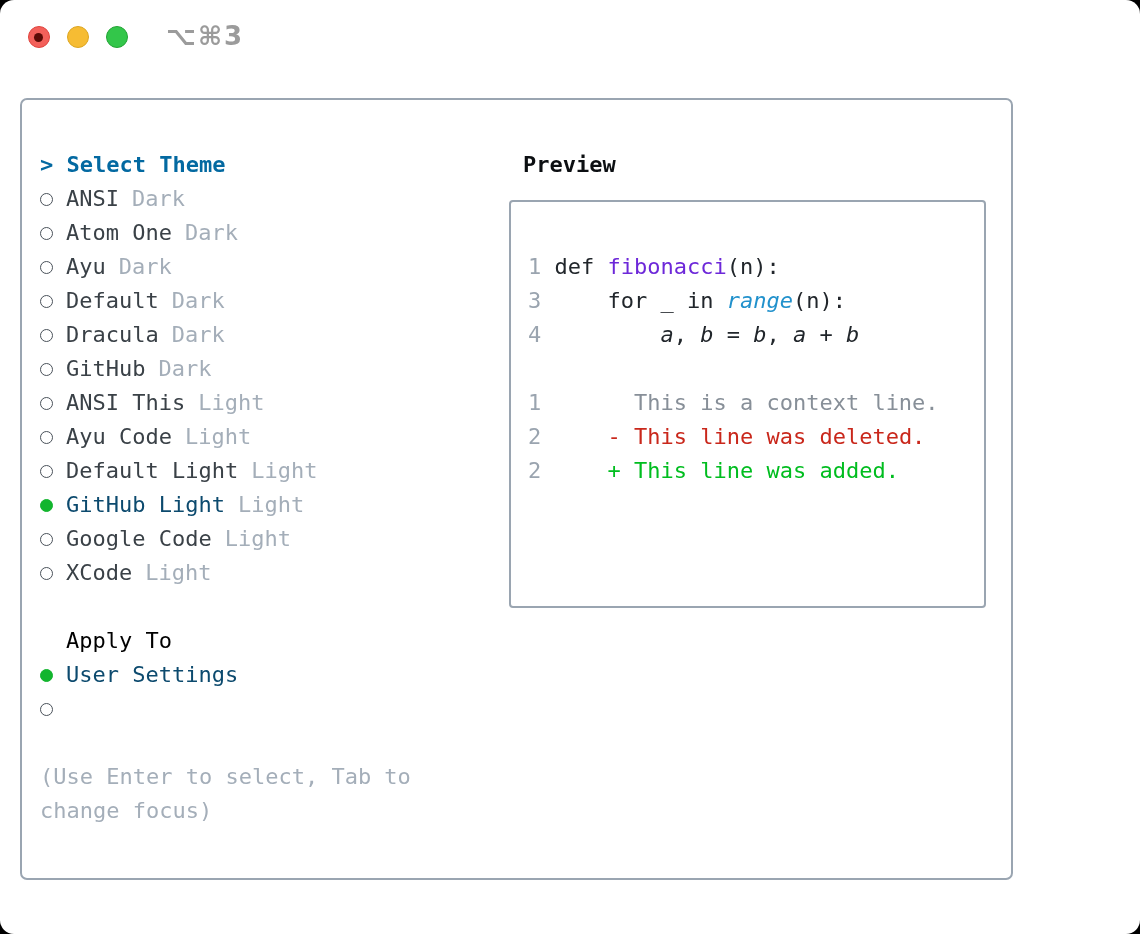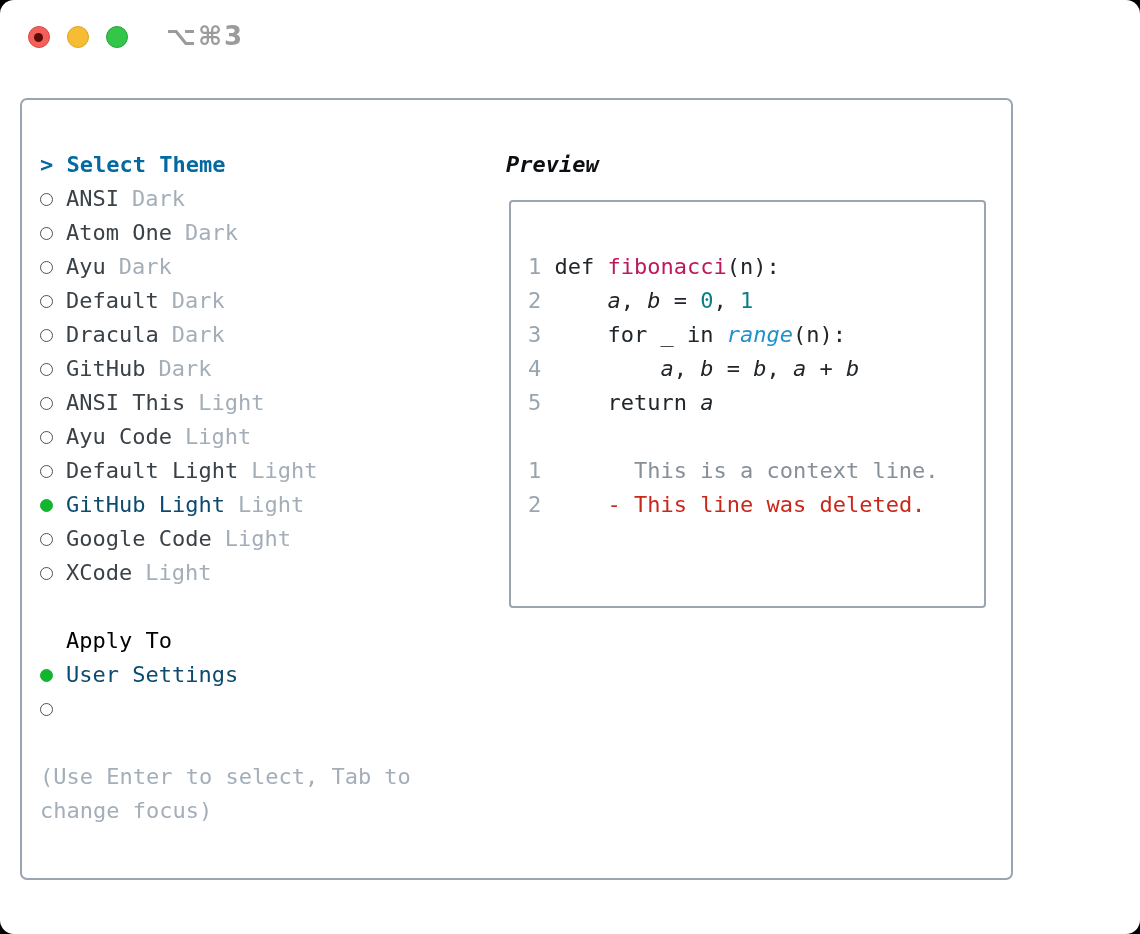--- a/index.html
+++ b/index.html
@@ -57,33 +57,33 @@
   .tag{color:#a4aeb9;margin-left:13px;white-space:pre;}
   .apply-header{
     margin-top:34px;height:34px;padding-left:26px;
     color:#000;white-space:pre;
   }
   .help{
     margin-top:34px;color:#a4aeb9;width:420px;
   }
   
   .preview-header{
-    position:absolute;left:484px;top:48px;
-    font-size:22px;line-height:34px;font-weight:700;color:#0c0f12;white-space:pre;font-style:italic;
+    position:absolute;left:501px;top:48px;
+    font-size:22px;line-height:34px;font-weight:700;color:#0c0f12;white-space:pre;
   }
   .preview-box{
     position:absolute;left:487px;top:100px;width:477px;height:408px;
     border:2px solid #9aa5b1;border-radius:4px;box-sizing:border-box;
     background:#fff;overflow:hidden;
   }
   .code{padding:48px 0 0 17px;font-size:22px;line-height:34px;}
   .code-line{white-space:pre;height:34px;}
   .ln{color:#9aa4af;}
   .pl{color:#21262b;}
-  .fn{color:#be185d;}
+  .fn{color:#6d28d9;}
   .num{color:#0d7e88;}
   .call{color:#2191cc;font-style:italic;}
   .var{color:#21262b;font-style:italic;}
   .ctx{color:#878f98;}
   .del{color:#c9271b;}
   .add{color:#00bd1f;}
 </style>
 </head>
 <body>
 
@@ -174,24 +174,23 @@
             <span class="marker"></span>
           </div>
         </div>
       <div class="help">(Use Enter to select, Tab to change focus)</div>
     </div>
 
     <div class="preview-header">Preview</div>
     <div class="preview-box">
       <div class="code">
           <div class="code-line"><span class="ln">1</span><span class="pl"> def </span><span class="fn">fibonacci</span><span class="pl">(n):</span></div>
-          <div class="code-line"><span class="ln">2</span><span class="pl">     </span><span class="var">a</span><span class="pl">, </span><span class="var">b</span><span class="pl"> = </span><span class="num">0</span><span class="pl">, </span><span class="num">1</span></div>
           <div class="code-line"><span class="ln">3</span><span class="pl">     for _ in </span><span class="call">range</span><span class="pl">(n):</span></div>
           <div class="code-line"><span class="ln">4</span><span class="pl">         </span><span class="var">a</span><span class="pl">, </span><span class="var">b</span><span class="pl"> = </span><span class="var">b</span><span class="pl">, </span><span class="var">a</span><span class="pl"> + </span><span class="var">b</span></div>
-          <div class="code-line"><span class="ln">5</span><span class="pl">     return </span><span class="var">a</span></div>
           <div class="code-line">&nbsp;</div>
           <div class="code-line"><span class="ln">1</span><span class="pl">       </span><span class="ctx">This is a context line.</span></div>
           <div class="code-line"><span class="ln">2</span><span class="pl">     </span><span class="del">- This line was deleted.</span></div>
+          <div class="code-line"><span class="ln">2</span><span class="pl">     </span><span class="add">+ This line was added.</span></div>
         </div>
     </div>
 
   </div>
 </div>
 
 </body></html>

